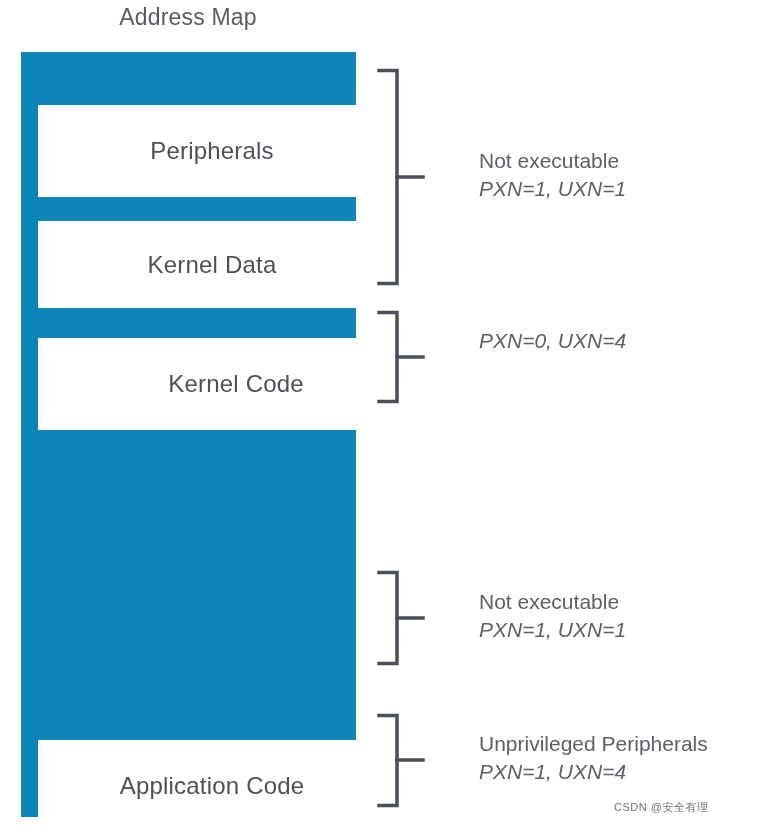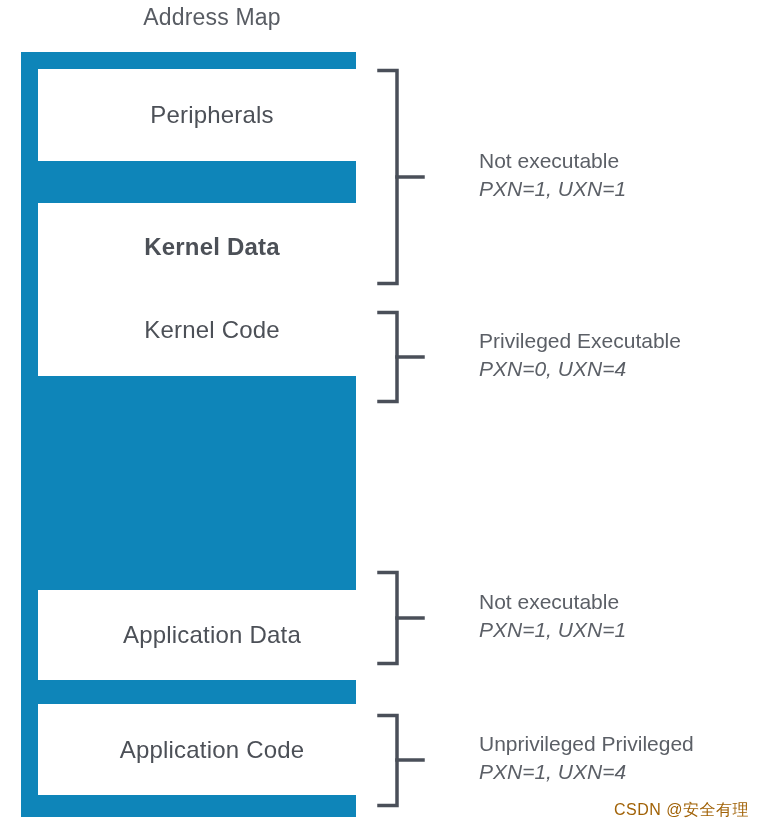--- a/index.html
+++ b/index.html
@@ -28,21 +28,20 @@
   .title {
     position: absolute;
     left: 0px;
     top: 4px;
     width: 376px;
     text-align: center;
     font-size: 23px;
     color: #585c63;
     letter-spacing: 0.2px;
     white-space: nowrap;
-    padding-left: 24px;
   }
 
   
   .map-container {
     position: absolute;
     left: 21px;
     top: 52px;
     width: 335px;
     height: 765px;
     background: #0e85b9;
@@ -50,31 +49,32 @@
 
   
   .region {
     position: absolute;
     left: 38px;
     width: 348px;
     background: #ffffff;
     display: flex;
     align-items: center;
     justify-content: center;
+    margin-top: 36px;
   }
   .region-label {
     font-size: 24px;
     color: #4c5057;
     letter-spacing: 0.2px;
     white-space: nowrap;
   }
 
   .region.r0 { top: 69px;  height: 92px; }
-  .region.r1 { top: 203px; height: 87px; font-weight: bold; }
-  .region.r2 { top: 284px; height: 92px; }
+  .region.r1 { top: 185px; height: 87px; }
+  .region.r2 { top: 302px; height: 92px; padding-left: 24px; }
   .region.r3 { top: 590px; height: 90px; }
   .region.r4 { top: 704px; height: 91px; align-items: center; }
 
   
   .annotation {
     position: absolute;
     left: 377px;
   }
   .bracket {
     position: absolute;
@@ -98,22 +98,22 @@
   .annotation.a0 { top: 68px;  }
   .annotation.a1 { top: 310px; }
   .annotation.a2 { top: 570px; }
   .annotation.a3 { top: 713px; }
 
   
   .watermark {
     position: absolute;
     left: 614px;
     top: 800px;
-    font-size: 16px;
-    color: #a16207;
+    font-size: 11px;
+    color: #737373;
     white-space: nowrap;
     letter-spacing: 0.5px;
   }
 </style>
 </head>
 <body>
 
 <div id="diagram">
 
   <div class="title">Address Map</div>
@@ -122,23 +122,20 @@
 
   <div class="region r0">
     <span class="region-label">Peripherals</span>
   </div>
   <div class="region r1">
     <span class="region-label">Kernel Data</span>
   </div>
   <div class="region r2">
     <span class="region-label">Kernel Code</span>
   </div>
-  <div class="region r3">
-    <span class="region-label">Application Data</span>
-  </div>
   <div class="region r4">
     <span class="region-label">Application Code</span>
   </div>
 
   <div class="annotation a0">
     <svg class="bracket" width="70" height="218" viewBox="0 0 70 218">
       <path d="M 2 2.5 L 20 2.5 L 20 215.5 L 2 215.5" fill="none" stroke="#4a4f59" stroke-width="3.5" stroke-linecap="square"></path>
       <path d="M 20 109 L 46 109" fill="none" stroke="#4a4f59" stroke-width="3.5" stroke-linecap="square"></path>
     </svg>
     <div class="annotation-text" style="top: 79px;">
@@ -146,21 +143,20 @@
       <span class="line2">PXN=1, UXN=1</span>
     </div>
   </div>
 
   <div class="annotation a1">
     <svg class="bracket" width="70" height="94" viewBox="0 0 70 94">
       <path d="M 2 2.5 L 20 2.5 L 20 91.5 L 2 91.5" fill="none" stroke="#4a4f59" stroke-width="3.5" stroke-linecap="square"></path>
       <path d="M 20 47 L 46 47" fill="none" stroke="#4a4f59" stroke-width="3.5" stroke-linecap="square"></path>
     </svg>
     <div class="annotation-text" style="top: 17px;">
-      <span>Privileged Executable</span>
       <span class="line2">PXN=0, UXN=4</span>
     </div>
   </div>
 
   <div class="annotation a2">
     <svg class="bracket" width="70" height="96" viewBox="0 0 70 96">
       <path d="M 2 2.5 L 20 2.5 L 20 93.5 L 2 93.5" fill="none" stroke="#4a4f59" stroke-width="3.5" stroke-linecap="square"></path>
       <path d="M 20 48 L 46 48" fill="none" stroke="#4a4f59" stroke-width="3.5" stroke-linecap="square"></path>
     </svg>
     <div class="annotation-text" style="top: 18px;">
@@ -168,20 +164,20 @@
       <span class="line2">PXN=1, UXN=1</span>
     </div>
   </div>
 
   <div class="annotation a3">
     <svg class="bracket" width="70" height="95" viewBox="0 0 70 95">
       <path d="M 2 2.5 L 20 2.5 L 20 92.5 L 2 92.5" fill="none" stroke="#4a4f59" stroke-width="3.5" stroke-linecap="square"></path>
       <path d="M 20 47 L 46 47" fill="none" stroke="#4a4f59" stroke-width="3.5" stroke-linecap="square"></path>
     </svg>
     <div class="annotation-text" style="top: 17px;">
-      <span>Unprivileged Privileged</span>
+      <span>Unprivileged Peripherals</span>
       <span class="line2">PXN=1, UXN=4</span>
     </div>
   </div>
 
   <div class="watermark">CSDN @安全有理</div>
 
 </div>
 
 </body></html>

